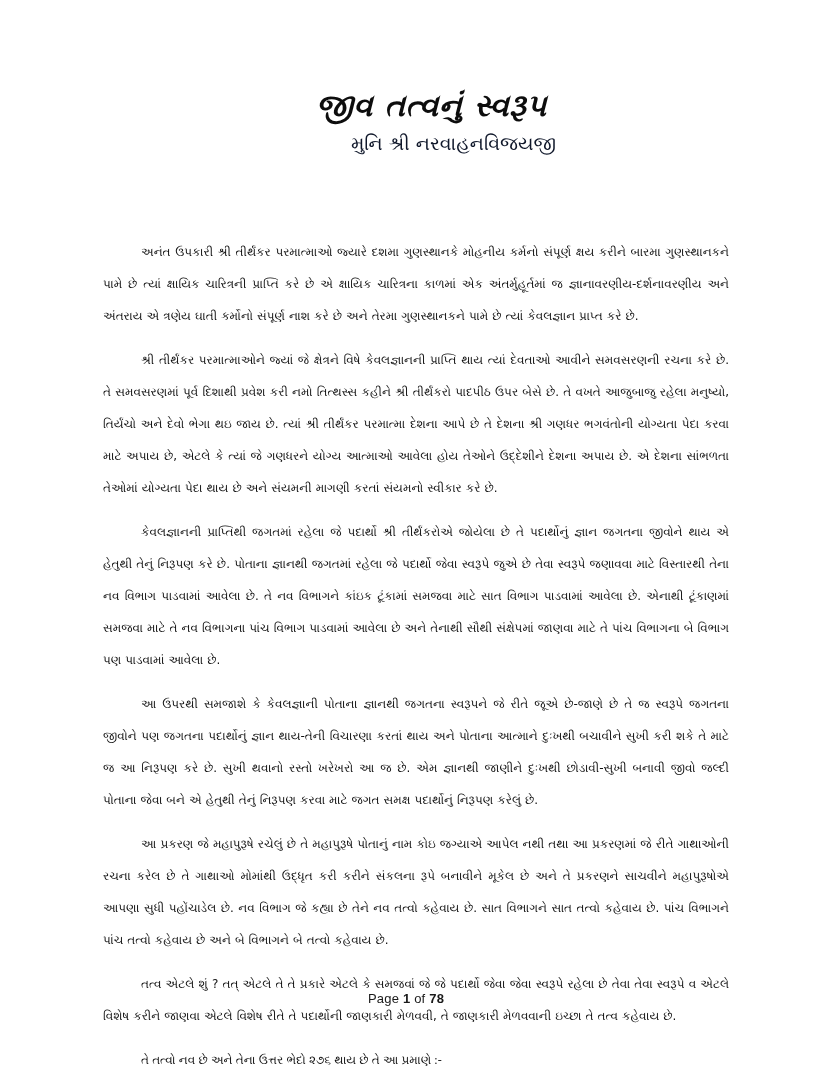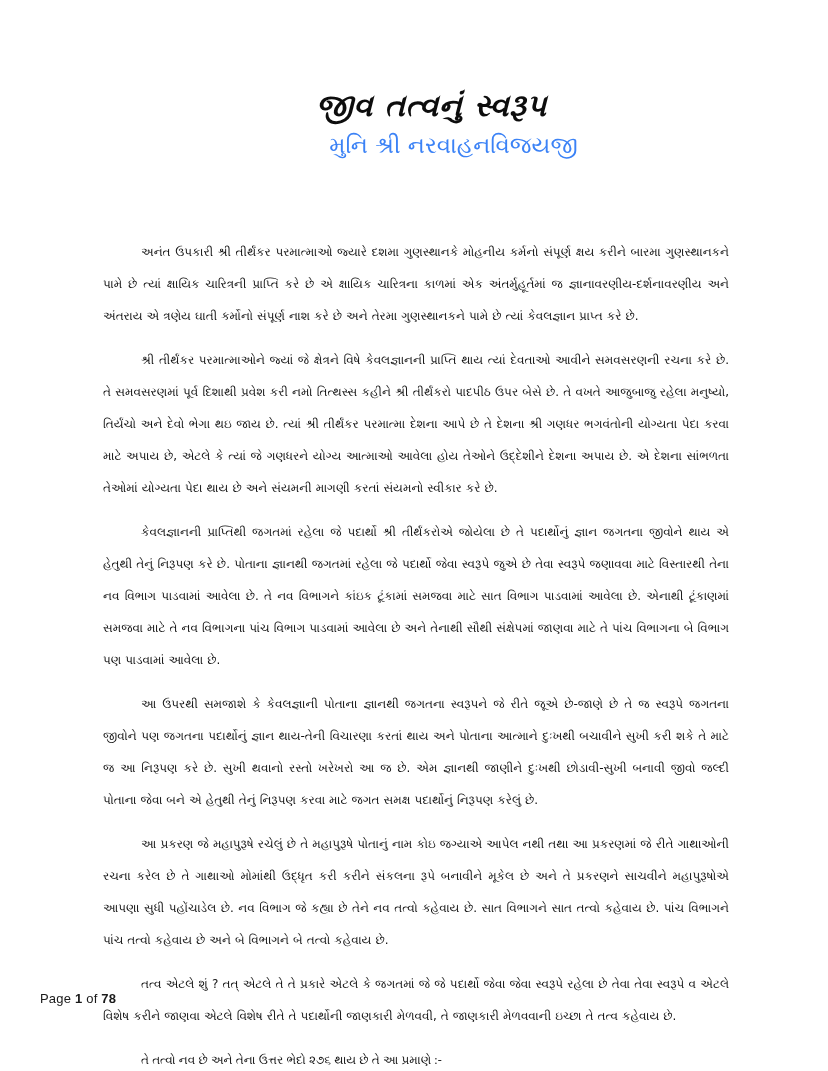--- a/index.html
+++ b/index.html
@@ -39,26 +39,26 @@
     font-weight: 700;
     font-style: italic;
     letter-spacing: 0.5px;
     line-height: 1.1;
     margin: 0;
     white-space: nowrap;
     color: #0d0d0d;
   }
   .doc-subtitle {
     font-family: "DejaVu Sans", sans-serif;
-    font-size: 23px;
+    font-size: 19px;
     font-weight: 400;
     line-height: 1.2;
     margin: 10px 0 0 0;
     white-space: nowrap;
-    color: #3b82f6;
+    color: #0f172a;
     padding-left: 44px;
   }
 
   
   .doc-body {
     position: absolute;
     left: 103px;
     top: 236px;
     width: 626px;
   }
@@ -95,25 +95,24 @@
     padding-left: 38px;
     white-space: nowrap;
   }
 
   
   .doc-footer {
     position: absolute;
     left: 0;
     right: 16px;
     top: 991px;
-    text-align: left;
+    text-align: center;
     font-family: "Liberation Sans", sans-serif;
     font-size: 13px;
     color: #1a1a1a;
-    margin-left: 40px;
   }
   .footer-text {
     display: inline-block;
     letter-spacing: 0.2px;
   }
   .footer-num {
     font-weight: 700;
   }
 </style>
 </head>
@@ -125,21 +124,21 @@
     <h1 class="doc-title">જીવ તત્વનું સ્વરૂપ</h1>
     <h2 class="doc-subtitle">મુનિ શ્રી નરવાહનવિજયજી</h2>
   </header>
 
   <main class="doc-body">
     <p class="para">અનંત ઉપકારી શ્રી તીર્થંકર પરમાત્માઓ જ્યારે દશમા ગુણસ્થાનકે મોહનીય કર્મનો સંપૂર્ણ ક્ષય કરીને બારમા ગુણસ્થાનકને પામે છે ત્યાં ક્ષાયિક ચારિત્રની પ્રાપ્તિ કરે છે એ ક્ષાયિક ચારિત્રના કાળમાં એક અંતર્મુહૂર્તમાં જ જ્ઞાનાવરણીય-દર્શનાવરણીય અને અંતરાય એ ત્રણેય ઘાતી કર્મોનો સંપૂર્ણ નાશ કરે છે અને તેરમા ગુણસ્થાનકને પામે છે ત્યાં કેવલજ્ઞાન પ્રાપ્ત કરે છે.</p>
     <p class="para">શ્રી તીર્થંકર પરમાત્માઓને જ્યાં જે ક્ષેત્રને વિષે કેવલજ્ઞાનની પ્રાપ્તિ થાય ત્યાં દેવતાઓ આવીને સમવસરણની રચના કરે છે. તે સમવસરણમાં પૂર્વ દિશાથી પ્રવેશ કરી નમો તિત્થસ્સ કહીને શ્રી તીર્થંકરો પાદપીઠ ઉપર બેસે છે. તે વખતે આજુબાજુ રહેલા મનુષ્યો, તિર્યંચો અને દેવો ભેગા થઇ જાય છે. ત્યાં શ્રી તીર્થંકર પરમાત્મા દેશના આપે છે તે દેશના શ્રી ગણધર ભગવંતોની યોગ્યતા પેદા કરવા માટે અપાય છે, એટલે કે ત્યાં જે ગણધરને યોગ્ય આત્માઓ આવેલા હોય તેઓને ઉદ્દેશીને દેશના અપાય છે. એ દેશના સાંભળતા તેઓમાં યોગ્યતા પેદા થાય છે અને સંયમની માગણી કરતાં સંયમનો સ્વીકાર કરે છે.</p>
     <p class="para">કેવલજ્ઞાનની પ્રાપ્તિથી જગતમાં રહેલા જે પદાર્થો શ્રી તીર્થંકરોએ જોયેલા છે તે પદાર્થોનું જ્ઞાન જગતના જીવોને થાય એ હેતુથી તેનું નિરૂપણ કરે છે. પોતાના જ્ઞાનથી જગતમાં રહેલા જે પદાર્થો જેવા સ્વરૂપે જુએ છે તેવા સ્વરૂપે જણાવવા માટે વિસ્તારથી તેના નવ વિભાગ પાડવામાં આવેલા છે. તે નવ વિભાગને કાંઇક ટૂંકામાં સમજવા માટે સાત વિભાગ પાડવામાં આવેલા છે. એનાથી ટૂંકાણમાં સમજવા માટે તે નવ વિભાગના પાંચ વિભાગ પાડવામાં આવેલા છે અને તેનાથી સૌથી સંક્ષેપમાં જાણવા માટે તે પાંચ વિભાગના બે વિભાગ પણ પાડવામાં આવેલા છે.</p>
     <p class="para">આ ઉપરથી સમજાશે કે કેવલજ્ઞાની પોતાના જ્ઞાનથી જગતના સ્વરૂપને જે રીતે જૂએ છે-જાણે છે તે જ સ્વરૂપે જગતના જીવોને પણ જગતના પદાર્થોનું જ્ઞાન થાય-તેની વિચારણા કરતાં થાય અને પોતાના આત્માને દુઃખથી બચાવીને સુખી કરી શકે તે માટે જ આ નિરૂપણ કરે છે. સુખી થવાનો રસ્તો ખરેખરો આ જ છે. એમ જ્ઞાનથી જાણીને દુઃખથી છોડાવી-સુખી બનાવી જીવો જલ્દી પોતાના જેવા બને એ હેતુથી તેનું નિરૂપણ કરવા માટે જગત સમક્ષ પદાર્થોનું નિરૂપણ કરેલું છે.</p>
     <p class="para">આ પ્રકરણ જે મહાપુરૂષે રચેલું છે તે મહાપુરૂષે પોતાનું નામ કોઇ જગ્યાએ આપેલ નથી તથા આ પ્રકરણમાં જે રીતે ગાથાઓની રચના કરેલ છે તે ગાથાઓ મોમાંથી ઉદ્ધૃત કરી કરીને સંકલના રૂપે બનાવીને મૂકેલ છે અને તે પ્રકરણને સાચવીને મહાપુરૂષોએ આપણા સુધી પહોંચાડેલ છે. નવ વિભાગ જે કહ્યા છે તેને નવ તત્વો કહેવાય છે. સાત વિભાગને સાત તત્વો કહેવાય છે. પાંચ વિભાગને પાંચ તત્વો કહેવાય છે અને બે વિભાગને બે તત્વો કહેવાય છે.</p>
-    <p class="para">તત્વ એટલે શું ? તત્ એટલે તે તે પ્રકારે એટલે કે જગતમાં જે જે પદાર્થો જેવા જેવા સ્વરૂપે રહેલા છે તેવા તેવા સ્વરૂપે વ એટલે વિશેષ કરીને જાણવા એટલે વિશેષ રીતે તે પદાર્થોની જાણકારી મેળવવી, તે જાણકારી મેળવવાની ઇચ્છા તે તત્વ કહેવાય છે.</p>
+    <p class="para">તત્વ એટલે શું ? તત્ એટલે તે તે પ્રકારે એટલે કે સમજવાં જે જે પદાર્થો જેવા જેવા સ્વરૂપે રહેલા છે તેવા તેવા સ્વરૂપે વ એટલે વિશેષ કરીને જાણવા એટલે વિશેષ રીતે તે પદાર્થોની જાણકારી મેળવવી, તે જાણકારી મેળવવાની ઇચ્છા તે તત્વ કહેવાય છે.</p>
     <p class="para last-line-left">તે તત્વો નવ છે અને તેના ઉત્તર ભેદો ૨૭૬ થાય છે તે આ પ્રમાણે :-</p>
 
     <ul class="bhed-list">
       <li class="bhed-item">(૧) જીવતત્વ - ૧૪ ભેદ</li>
       <li class="bhed-item">(8) અજીવતત્વ - ૧૪ ભેદ</li>
     </ul>
   </main>
 
   <footer class="doc-footer">
     <span class="footer-text"><span>Page</span> <span class="footer-num">1</span> <span>of</span> <span class="footer-num">78</span></span>

